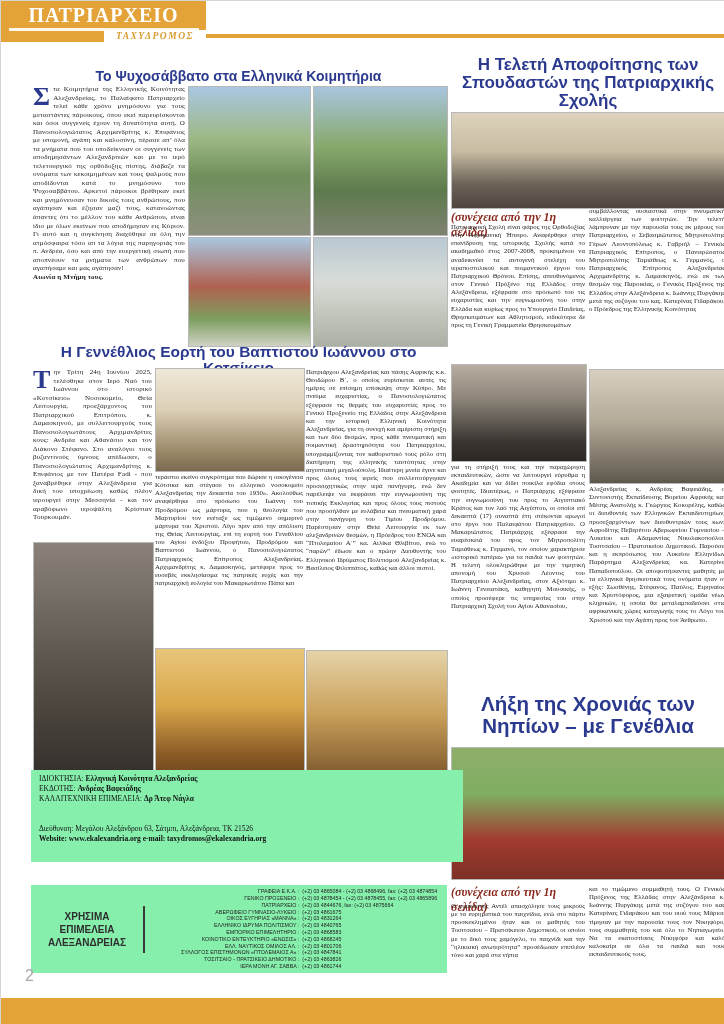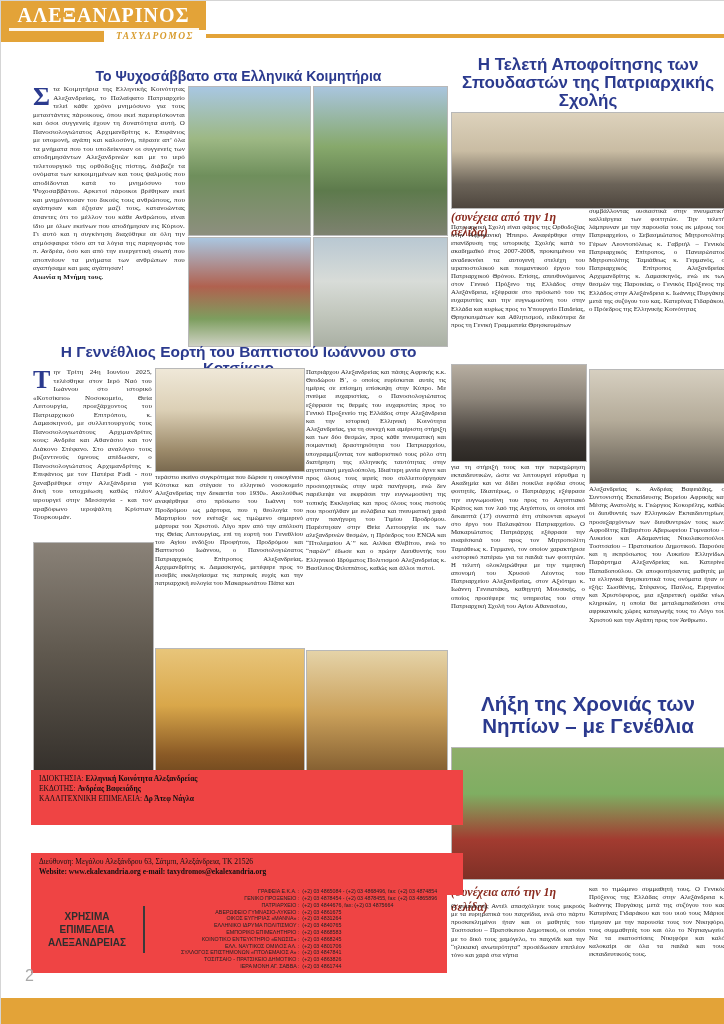--- a/index.html
+++ b/index.html
@@ -9,21 +9,21 @@
   .headline{color:#2b3a8e;font-family:"Liberation Sans",sans-serif;font-weight:bold;
             text-align:center;line-height:1.05;}
   .body-text{font-size:7px;line-height:1.22;text-align:justify;color:#1c1c1c;overflow:hidden;
              letter-spacing:0.15px;}
   .body-sm{font-size:6.8px;line-height:1.2;text-align:justify;color:#1c1c1c;overflow:hidden;}
   .dropcap{float:left;font-size:26px;line-height:0.8;color:#2b3a8e;font-weight:bold;
            padding-right:3px;padding-top:2px;}
   .closing{font-weight:bold;}
   .caption{font-style:italic;font-weight:bold;color:#8a2a1e;font-size:12px;}
   .photo{border:1px solid #b8b8b8;}
-  .cream{background:#ef4444;}
+  .cream{background:#86efac;}
   .imprint{font-size:7.5px;line-height:1.35;color:#111;padding:4px 8px;overflow:hidden;}
   .imprint .lbl{font-weight:normal;}
   .imprint .val{font-weight:bold;}
   .gold{background:#e3a338;}
   .phone-row{display:flex;line-height:1.28;}
   .phone-row .plabel{width:52%;text-align:right;white-space:nowrap;}
   .phone-row .pvalue{width:48%;text-align:left;padding-left:3px;white-space:nowrap;}
   .phones-list{font-size:5.3px;color:#222;font-family:"Liberation Sans",sans-serif;}
   .phones-title{font-family:"Liberation Sans",sans-serif;font-weight:bold;color:#2e2e2e;
                 font-size:10px;line-height:1.3;text-align:center;}
@@ -40,21 +40,21 @@
   .ph-candles{background:linear-gradient(180deg,#e8c57a 0%,#d9a74a 40%,#8a5a26 75%,#5e3c1a 100%);}
   .ph-priest{background:linear-gradient(180deg,#e5d3a8 0%,#caa05a 45%,#6e4a24 100%);}
   .ph-party{background:linear-gradient(180deg,#8fae6a 0%,#7fae62 35%,#a23b30 70%,#7e3026 100%);}
 </style>
 </head>
 <body>
 
 <div class="page">
 
   <div class="abs gold" style="left:0;top:0;width:205px;height:41px;">
-    <div style="text-align:center;color:#ffffff;font-weight:bold;font-size:20px;letter-spacing:1px;margin-top:3px;">ΑΛΕΞΑΝΔΡΙΝΟΣ</div>
+    <div style="text-align:center;color:#ffffff;font-weight:bold;font-size:20px;letter-spacing:1px;margin-top:3px;">ΠΑΤΡΙΑΡΧΕΙΟ</div>
     <div class="abs" style="left:8px;top:27px;width:190px;height:3px;background:#ffffff;opacity:0.9;"></div>
     <div class="abs" style="left:103px;top:29px;width:102px;height:12px;background:#ffffff;text-align:center;
                 font-weight:bold;font-size:9.5px;color:#d89c2e;letter-spacing:1.5px;line-height:12px;font-style:italic;">ΤΑΧΥΔΡΟΜΟΣ</div>
   </div>
   <div class="abs gold" style="left:205px;top:33px;width:519px;height:4px;"></div>
 
   <div class="abs headline" style="left:30px;top:68px;width:415px;font-size:14px;">Το Ψυχοσάββατο στα Ελληνικά Κοιμητήρια</div>
   <div class="abs body-text" style="left:32px;top:84px;width:152px;height:252px;">
     <span class="dropcap">Σ</span><span>τα Κοιμητήρια της Ελληνικής Κοινότητας Αλεξανδρείας, το Παλαίφατο Πατριαρχείο τελεί κάθε χρόνο μνημόσυνο για τους μεταστάντες πάροικους, όπου εκεί παρευρίσκονται και όσοι συγγενείς έχουν τη δυνατότητα αυτή. Ο Πανοσιολογιώτατος Αρχιμανδρίτης κ. Επιφάνιος με υπομονή, αγάπη και καλοσύνη, πέρασε απ’ όλα τα μνήματα που του υποδείκνυαν οι συγγενείς των αποδημησάντων Αλεξανδρινών και με το ιερό τελετουργικό της ορθόδοξης πίστης, διάβαζε τα ονόματα των κεκοιμημένων και τους ψαλμούς που αποδίδονται κατά το μνημόσυνο του Ψυχοσαββάτου. Αρκετοί πάροικοι βρέθηκαν εκεί και μνημόνευσαν του δικούς τους ανθρώπους, που αγάπησαν και έζησαν μαζί τους, κατανοώντας άπαντες ότι το μέλλον του κάθε Ανθρώπου, είναι ίδιο με όλων εκείνων που αποδήμησαν εις Κύριον. Γι αυτό και η συγκίνηση διαχύθηκε σε όλη την ατμόσφαιρα τόσο απ τα λόγια της παρηγοριάς του π. Ανδρέα, όσο και από την ευεργετική σιωπή που αποπνέουν τα μνήματα των ανθρώπων που αγαπήσαμε και μας αγάπησαν!</span>
     <div class="closing">Αιωνία η Μνήμη τους.</div>
@@ -89,21 +89,21 @@
   <div class="abs photo ph-party" style="left:450px;top:746px;width:274px;height:131px;"></div>
   <div class="abs caption" style="left:450px;top:884px;width:134px;">(συνέχεια από την 1η σελίδα)</div>
   <div class="abs body-sm" style="left:450px;top:901px;width:134px;height:100px;">Ο γυμναστής Αντέλ απασχόλησε τους μικρούς με τα ευρηματικά του παιχνίδια, ενώ στο πάρτυ προσκεκλημένοι ήταν και οι μαθητές του Τοσιτσαίου – Πρατσίκειου Δημοτικού, οι οποίοι με το δικό τους χαμόγελο, το παιχνίδι και την “ηλικιακή ανωτερότητα” προσέδωσαν επιπλέον τόνο και χαρά στα νήπια</div>
   <div class="abs body-sm" style="left:588px;top:884px;width:136px;height:118px;">και το τιμώμενο συμμαθητή τους. Ο Γενικός Πρόξενος της Ελλάδας στην Αλεξάνδρεια κ. Ιωάννης Πυργάκης μετά της συζύγου του κας Κατερίνας Γιδαράκου και του υιού τους Μάριου τίμησαν με την παρουσία τους τον Νικηφόρο, τους συμμαθητές του και όλο το Νηπιαγωγείο. Να τα εκατοστίσεις Νικηφόρε και καλό καλοκαίρι σε όλα τα παιδιά και τους εκπαιδευτικούς τους.</div>
 
   <div class="abs cream imprint" style="left:30px;top:769px;width:416px;height:47px;">
     <div><span class="lbl">ΙΔΙΟΚΤΗΣΙΑ:</span> <span class="val">Ελληνική Κοινότητα Αλεξανδρείας</span></div>
     <div><span class="lbl">ΕΚΔΟΤΗΣ:</span> <span class="val">Ανδρέας Βαφειάδης</span></div>
     <div><span class="lbl">ΚΑΛΛΙΤΕΧΝΙΚΗ ΕΠΙΜΕΛΕΙΑ:</span> <span class="val">Δρ Άτεφ Νάγλα</span></div>
   </div>
-  <div class="abs cream imprint" style="left:30px;top:819px;width:416px;height:34px;margin-top:33px;">
+  <div class="abs cream imprint" style="left:30px;top:819px;width:416px;height:34px;">
     <div>Διεύθυνση: Μεγάλου Αλεξάνδρου 63, Σάτμπι, Αλεξάνδρεια, ΤΚ 21526</div>
     <div style="font-weight:bold;">Website: www.ekalexandria.org     e-mail: taxydromos@ekalexandria.org</div>
   </div>
 
   <div class="abs cream" style="left:30px;top:884px;width:416px;height:88px;display:flex;align-items:center;">
     <div style="width:112px;border-right:2px solid #3a3a3a;padding:4px 0;">
       <div class="phones-title">ΧΡΗΣΙΜΑ</div>
       <div class="phones-title">ΕΠΙΜΕΛΕΙΑ</div>
       <div class="phones-title">ΑΛΕΞΑΝΔΡΕΙΑΣ</div>
     </div>

